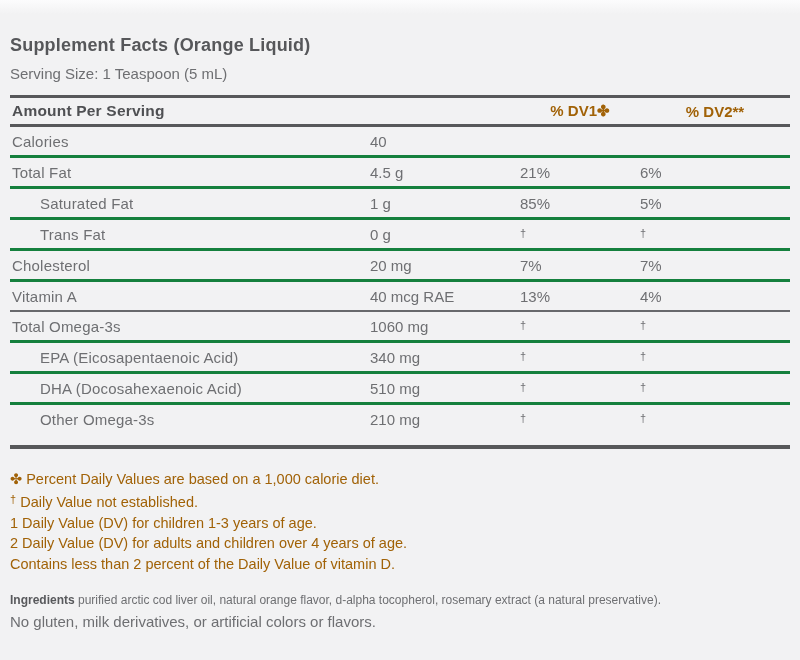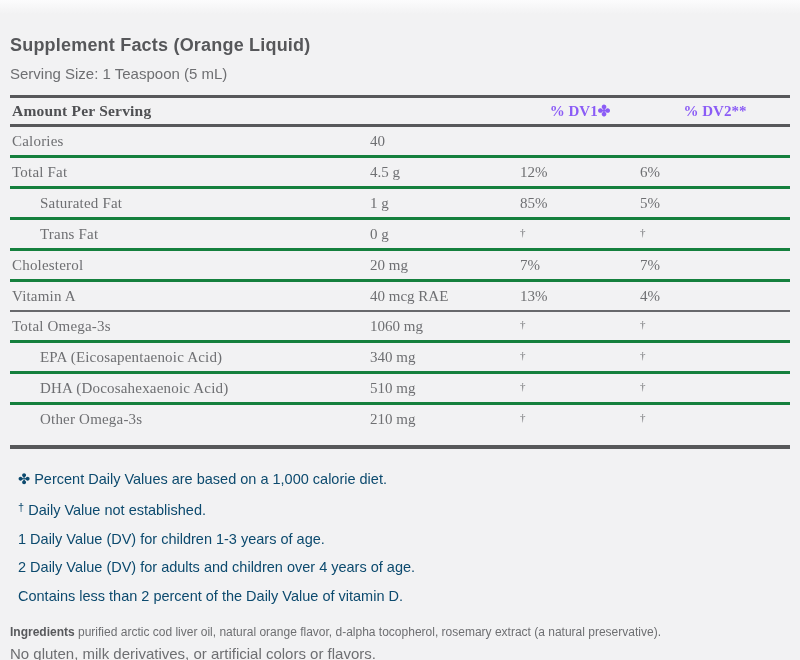--- a/index.html
+++ b/index.html
@@ -27,21 +27,20 @@
   p.serving {
     margin: 9px 0 0 0;
     font-size: 15px;
     color: #6e6f72;
   }
 
   .facts-table {
     margin-top: 13px;
     border-top: 3px solid #57585a;
     border-bottom: 4px solid #57585a;
-    font-family: Liberation Serif, serif;
   }
   .grid4 {
     display: grid;
     grid-template-columns: 1fr 150px 120px 150px;
     align-items: center;
   }
   .header-row {
     height: 26px;
     border-bottom: 3px solid #57585a;
   }
@@ -49,38 +48,38 @@
     padding-left: 2px;
     font-size: 15.5px;
     font-weight: bold;
     color: #4f5053;
     letter-spacing: 0.2px;
   }
   .header-row .hdv {
     text-align: center;
     font-size: 15px;
     font-weight: bold;
-    color: #8b5cf6;
+    color: #a16207;
   }
 
   .section + .section { border-top: 2px solid #68696c; }
   .section:last-child { padding-bottom: 12px; }
   .row { height: 28px; font-size: 15px; }
   .row + .row { border-top: 3px solid #15803d; }
   .cell-name { padding-left: 2px; letter-spacing: 0.2px; }
   .cell-name.indent { padding-left: 30px; }
   .cell-amount, .cell-dv { text-align: left; }
   .dag { font-size: 11px; position: relative; top: -3px; }
 
   .footnotes { margin-top: 20px; }
   .footnote {
-    margin: 8px;
+    margin: 0;
     font-size: 14.5px;
     line-height: 20.4px;
-    color: #0c4a6e;
+    color: #a16207;
   }
   .footnote .sym.sup { font-size: 11px; vertical-align: 4px; }
 
   .ingredients {
     margin: 16px 0 0 0;
     font-size: 12px;
     line-height: 20.5px;
     max-width: 780px;
   }
   .ingredients b { color: #58595c; }
@@ -111,21 +110,21 @@
           <div class="section">
             <div class="row grid4">
     <div class="cell cell-name">Calories</div>
     <div class="cell cell-amount">40</div>
     <div class="cell cell-dv"></div>
     <div class="cell cell-dv"></div>
   </div>
             <div class="row grid4">
     <div class="cell cell-name">Total Fat</div>
     <div class="cell cell-amount">4.5 g</div>
-    <div class="cell cell-dv">12%</div>
+    <div class="cell cell-dv">21%</div>
     <div class="cell cell-dv">6%</div>
   </div>
             <div class="row grid4">
     <div class="cell cell-name indent">Saturated Fat</div>
     <div class="cell cell-amount">1 g</div>
     <div class="cell cell-dv">85%</div>
     <div class="cell cell-dv">5%</div>
   </div>
             <div class="row grid4">
     <div class="cell cell-name indent">Trans Fat</div>

